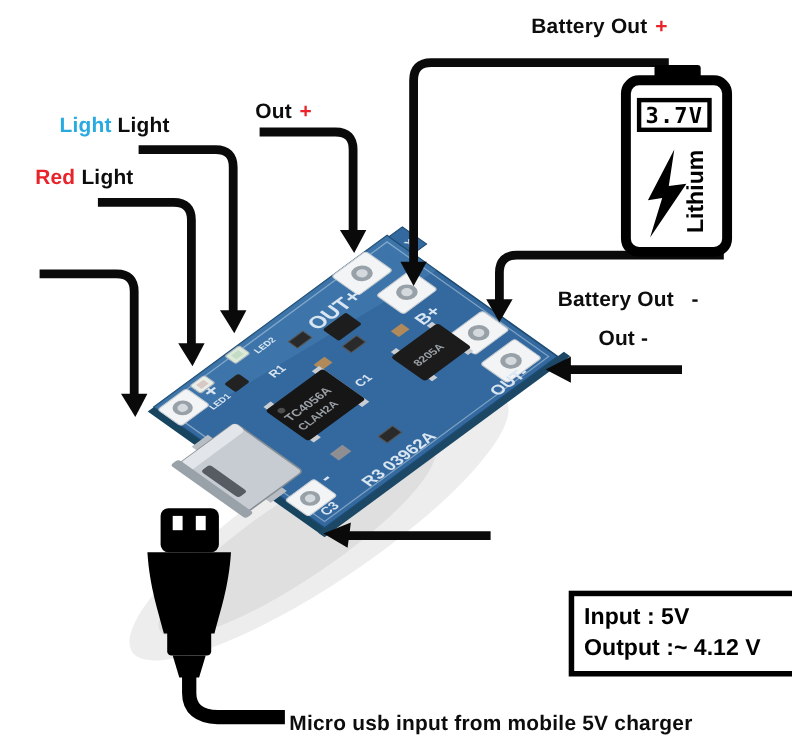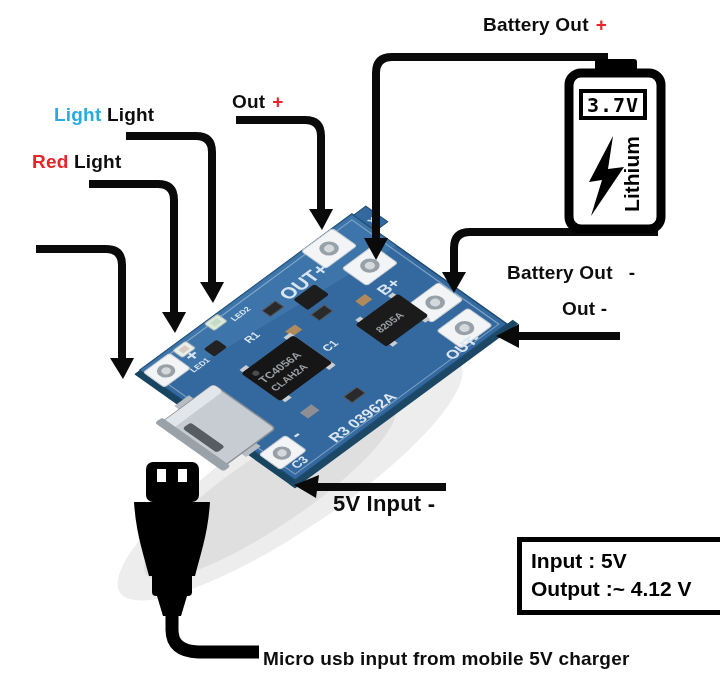--- a/index.html
+++ b/index.html
@@ -177,23 +177,22 @@
 
   <div class="lbl" style="left:232px;top:92px;text-align:center;"><span>Out</span><span class="red sign">+</span></div>
 
   <div class="lbl" style="left:54px;top:105px;"><span class="blue">Light</span><span> Light</span></div>
 
   <div class="lbl" style="left:32px;top:152px;"><span class="red">Red</span><span> Light</span></div>
 
 
   <div class="lbl" style="left:507px;top:239px;margin-top:24px;"><span>Battery Out</span><span class="sign-wide">-</span></div>
 
-  <div class="lbl" style="left:562px;top:299px;"><span>Out -</span></div>
+  <div class="lbl" style="left:544px;top:299px;"><span>Out -</span></div>
 
-  <div class="lbl" style="left:333px;top:493px;font-size:22px;"><span>5V Input -</span></div>
 
   <div class="lbl" style="left:263px;top:637px;margin-top:12px;"><span>Micro usb input from mobile 5V charger</span></div>
 
   <div id="spec-box">
     <div>Input : 5V</div>
     <div>Output :~ 4.12 V</div>
   </div>
 
 </div>
 

